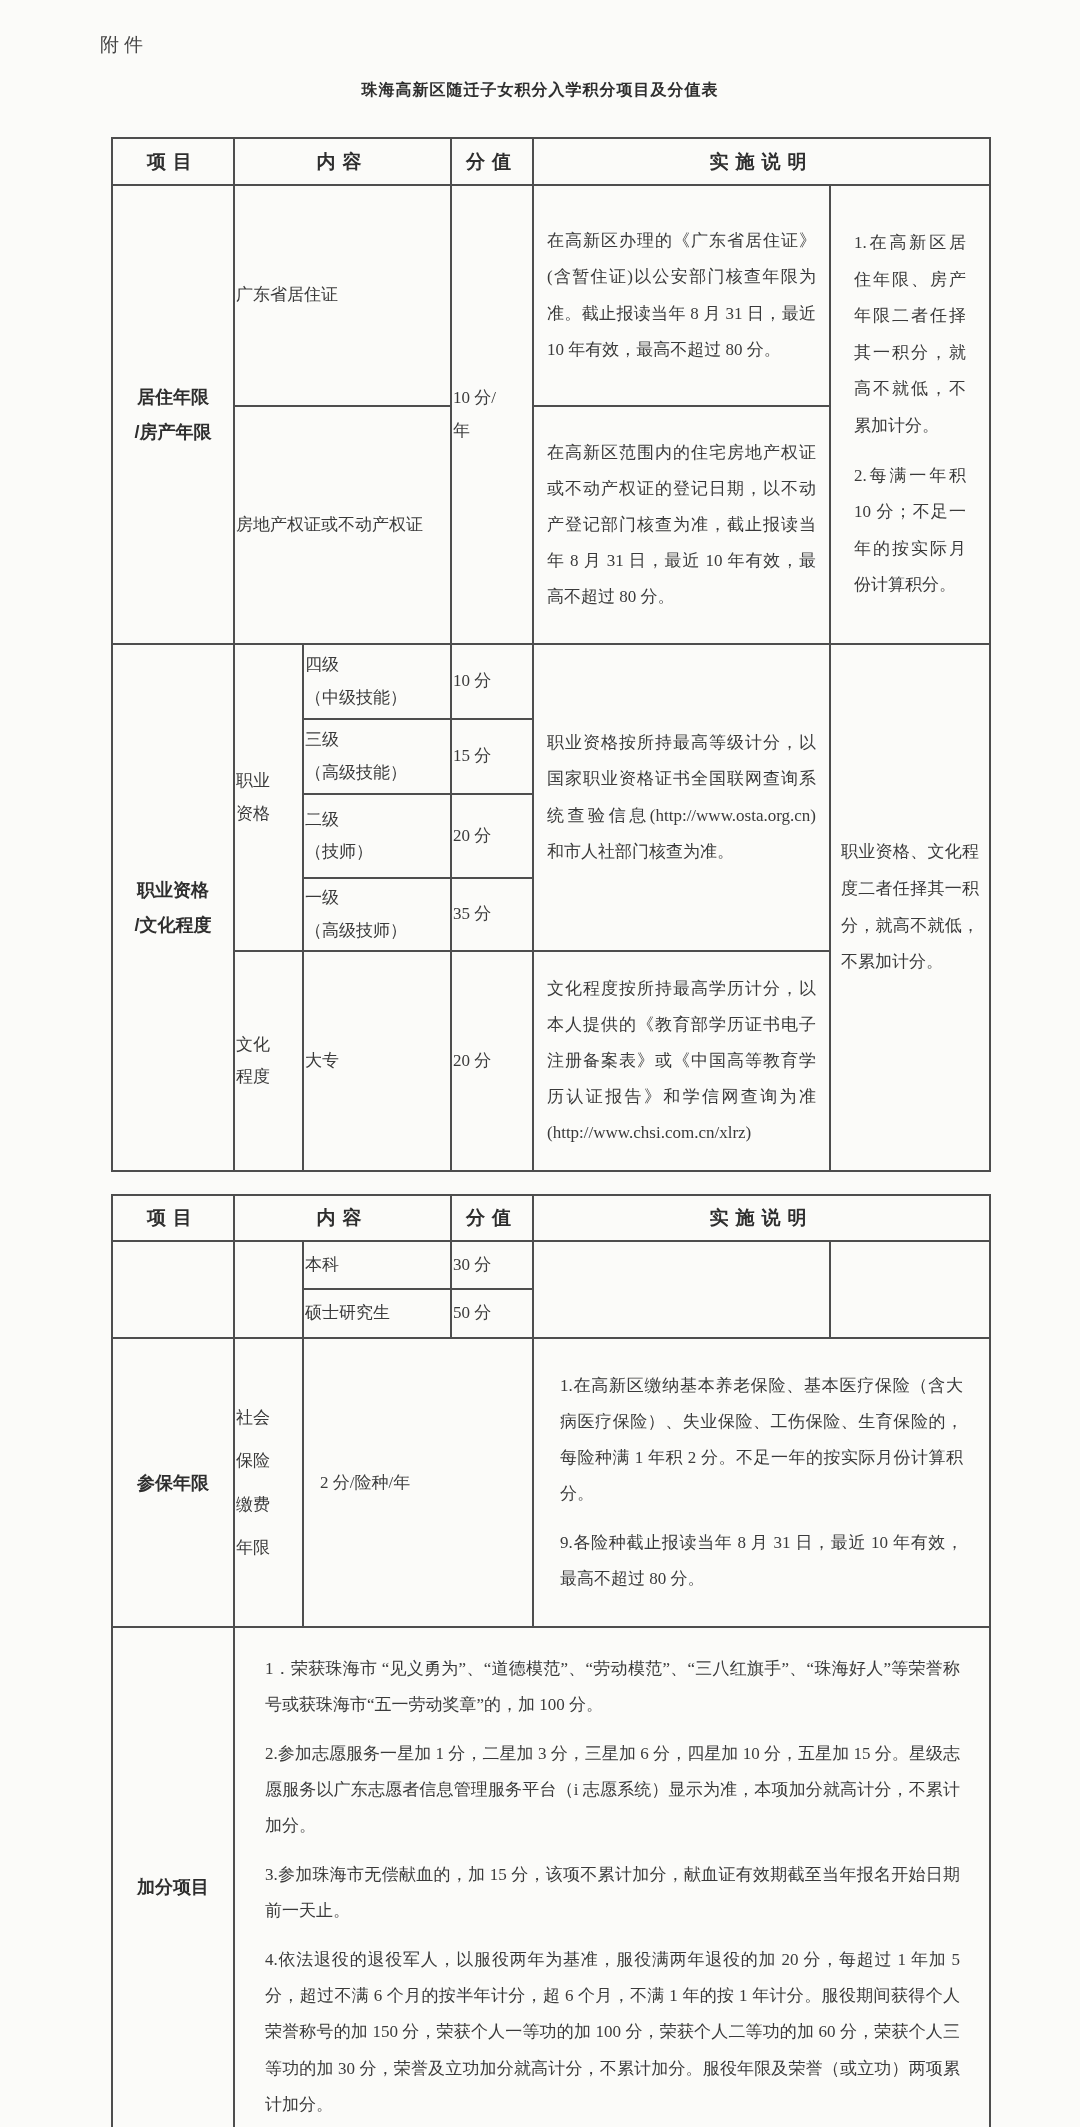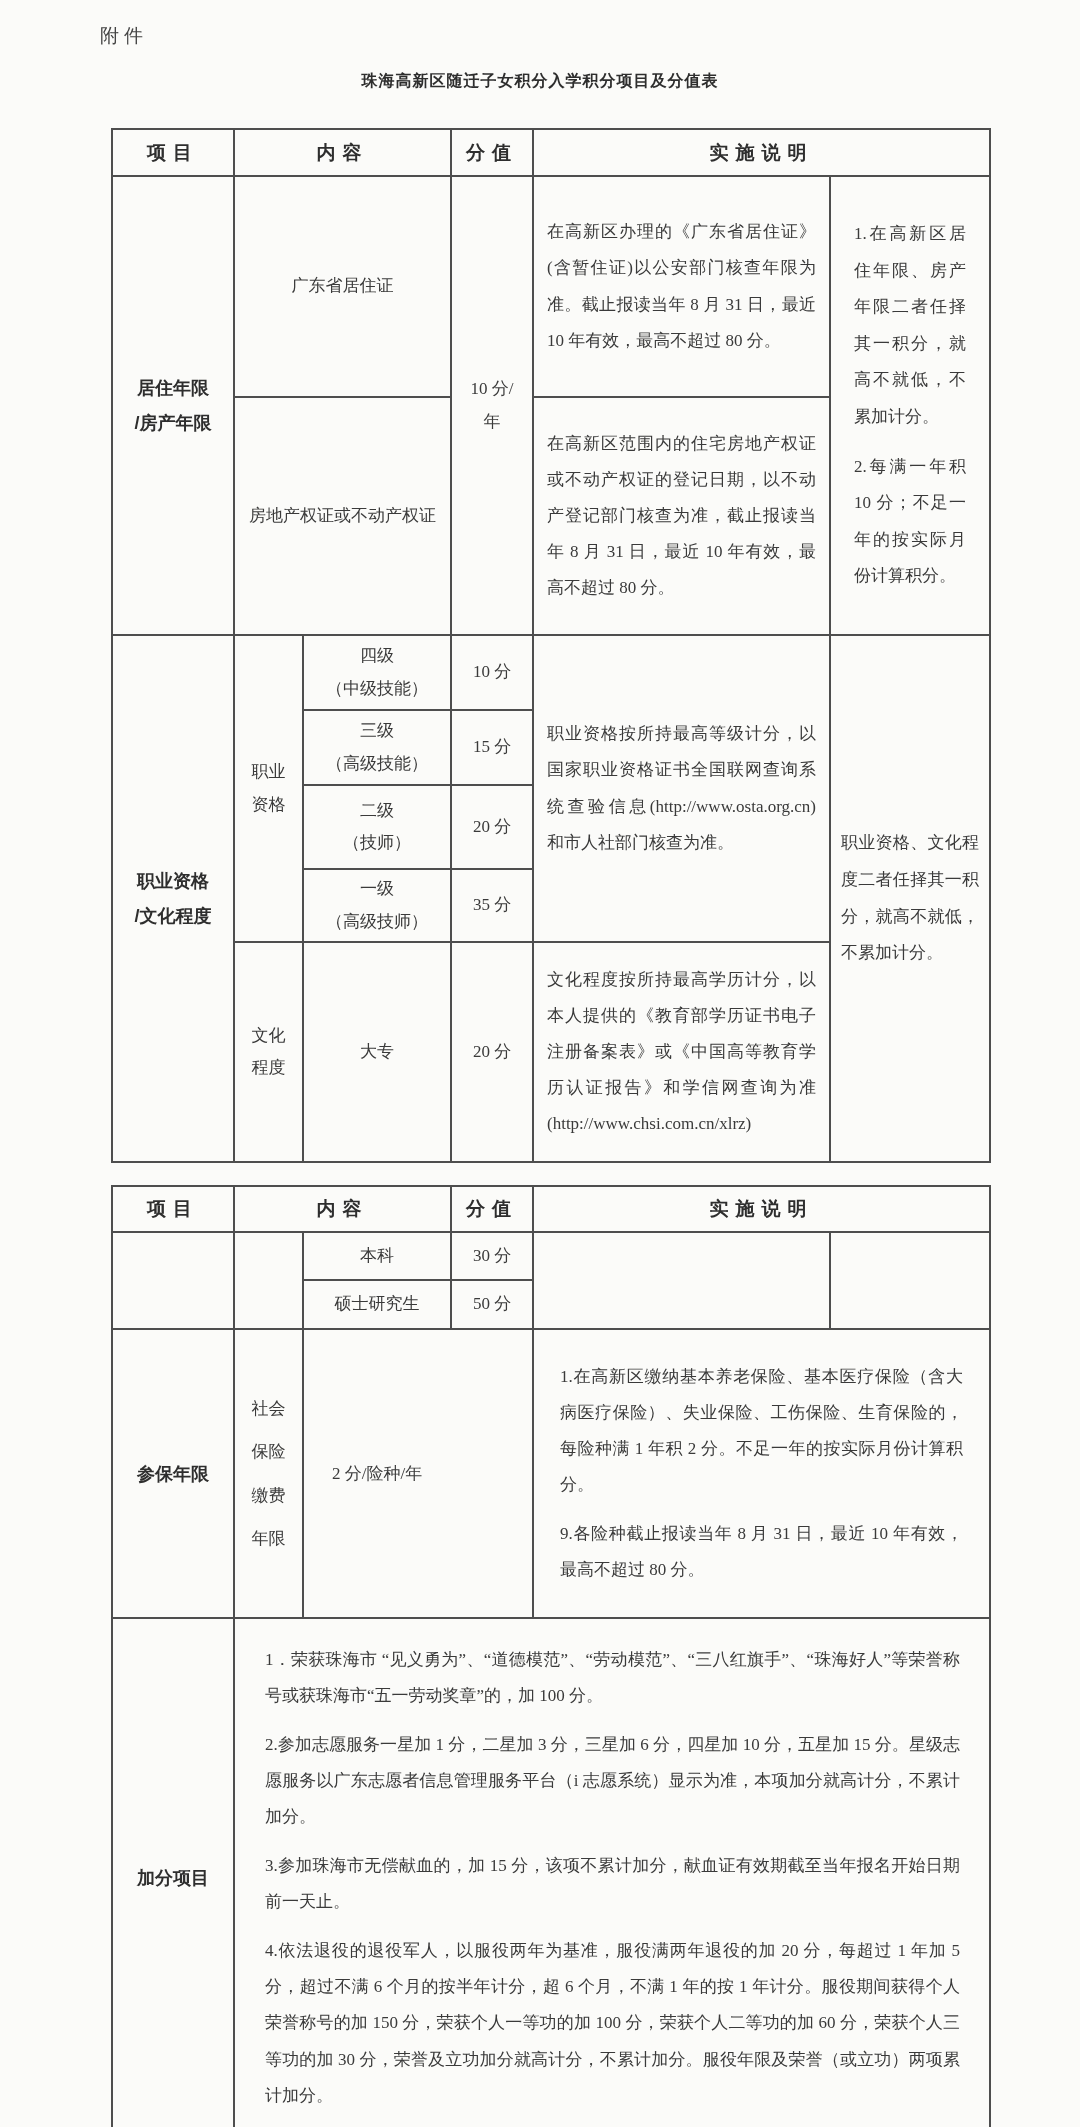--- a/index.html
+++ b/index.html
@@ -3,21 +3,21 @@
 <meta charset="utf-8">
 <style>
   html,body{margin:0;padding:0;}
   body{
     width:1080px;height:2127px;overflow:hidden;
     background:#fbfbf9;color:#3a3a3a;
     font-family:"Liberation Serif","DejaVu Serif",serif;
   }
   .doc{position:relative;width:1080px;height:2127px;}
   .attachment{
-    margin:23px 0 0 100px;font-size:19px;letter-spacing:5px;color:#444;
+    margin:32px 0 0 100px;font-size:19px;letter-spacing:5px;color:#444;
   }
   .title{
     margin:22px 0 0 0;text-align:center;
     font-size:16px;font-weight:bold;letter-spacing:1px;color:#2e2e2e;
   }
   table.tbl{
     border-collapse:collapse;table-layout:fixed;
     margin-left:111px;width:878px;
   }
   table.t1{margin-top:36px;}
@@ -29,27 +29,27 @@
   tr.hdr td{
     font-family:"Liberation Sans","DejaVu Sans",sans-serif;
     font-weight:bold;font-size:19px;letter-spacing:7px;
     text-align:center;color:#2e2e2e;
   }
   td.proj{
     font-family:"Liberation Sans","DejaVu Sans",sans-serif;
     font-weight:bold;font-size:18px;text-align:center;
     color:#2e2e2e;line-height:1.9;
   }
-  td.ctr{text-align:center;line-height:1.9;}
+  td.ctr{text-align:left;line-height:1.9;}
   td.note{
     text-align:justify;line-height:2.12;padding:16px 13px;
     vertical-align:middle;
   }
   td.side{padding:6px 10px;line-height:2.15;}
-  td.leftcell{padding-left:28px;text-align:left;}
+  td.leftcell{padding-left:16px;text-align:left;}
   .para{margin:13px;}
   .vlines div{line-height:2.55;}
 </style>
 </head>
 <body>
 
 <div class="doc">
 
   <div class="attachment">附件</div>
   <div class="title">珠海高新区随迁子女积分入学积分项目及分值表</div>

